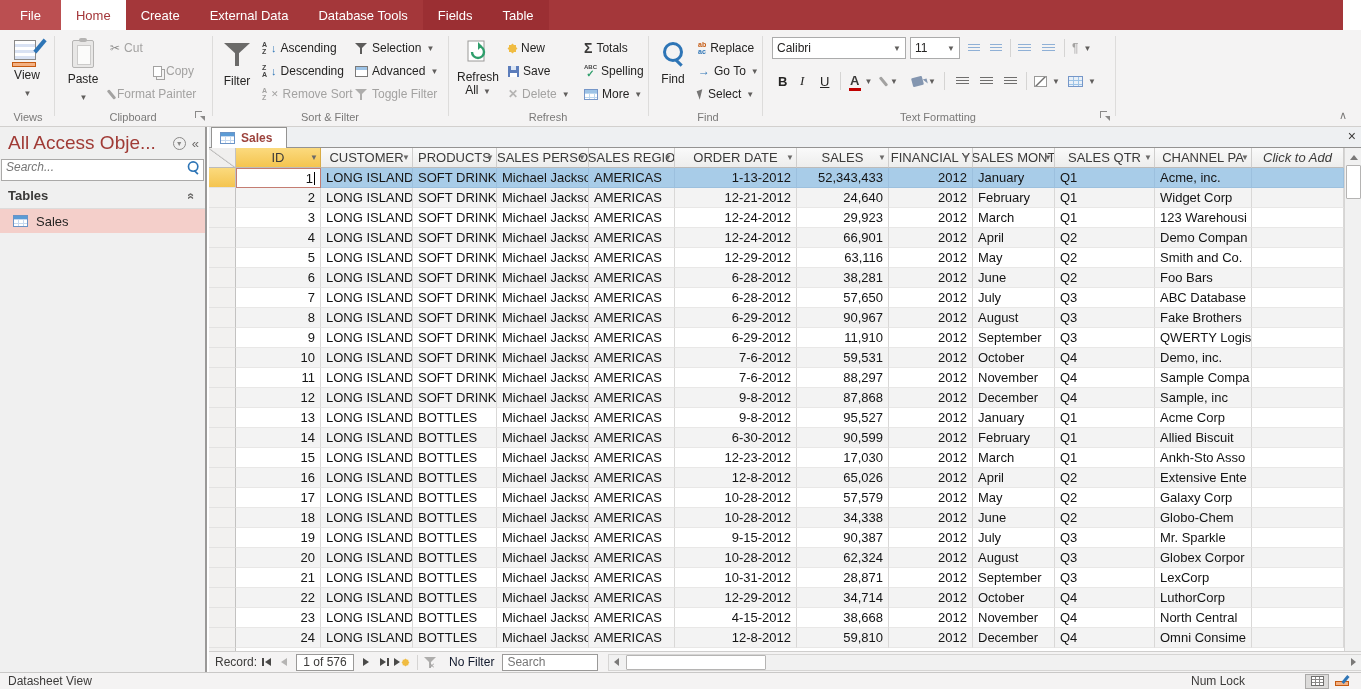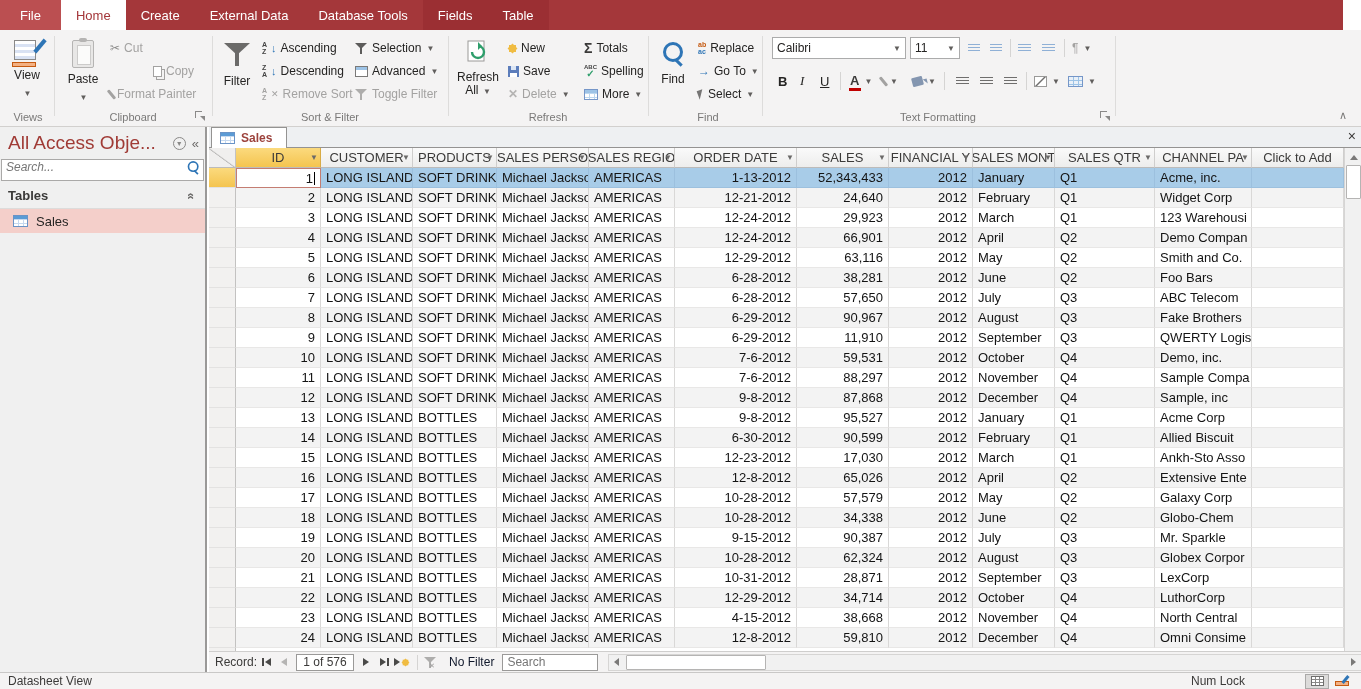--- a/index.html
+++ b/index.html
@@ -105,21 +105,21 @@
   .doc { position:absolute; top:127px; left:209px; right:0; bottom:17px; background:#fff; }
   .tabstrip { position:absolute; top:0; left:0; right:0; height:21px; background:#eef0f2; border-bottom:1px solid #949392; }
   .doctab { position:absolute; left:2px; top:0; height:21px; display:flex; align-items:center; gap:6px; padding:0 14px 0 8px; background:#fff; border:1px solid #949392; border-bottom:none; color:#9d433d; font-weight:bold; font-size:12px; }
   .doc-close { position:absolute; top:2px; right:5px; font-size:14px; color:#3b3a39; line-height:14px; }
   .grid { position:absolute; top:21px; left:0; right:17px; bottom:0; overflow:hidden; background:#fff; }
   .hrow { display:flex; height:20px; }
   .corner { width:27px; height:20px; background:#f0efee; border-right:1px solid #c3c2c1; border-bottom:1px solid #bcbbba;
     background-image:linear-gradient(to top right, rgba(0,0,0,0) 46%, #b9b8b7 48%, rgba(0,0,0,0) 52%); }
   .hcell { position:relative; height:20px; border-right:1px solid #cfcecd; border-bottom:1px solid #bcbbba; background:linear-gradient(#fafafa,#ededec); display:flex; align-items:center; justify-content:center; font-size:13px; color:#3b3a39; overflow:hidden; white-space:nowrap; }
   .hcell.hsel { background:linear-gradient(#fbda7e,#f4c44f); border-right-color:#d8ab45; }
-  .hcell.hadd { color:#3b3a39; }
+  .hcell.hadd { font-style:italic; color:#3b3a39; }
   .harrow { position:absolute; right:2px; top:5px; font-size:8px; color:#6b6a69; }
   .drow { display:flex; height:20px; background:#fff; }
   .drow.alt { background:#f3f3f3; }
   .sel { width:27px; flex:none; background:#f2f1f0; border-right:1px solid #c3c2c1; border-bottom:1px solid #e3e2e1; }
   .selcur { background:linear-gradient(#fbda7e,#f4c44f); }
   .cell { flex:none; height:20px; border-right:1px solid #d9d8d7; border-bottom:1px solid #e8e7e6; font-size:13px; color:#141414; padding:0 5px; display:flex; align-items:center; overflow:hidden; white-space:nowrap; }
   .cell.ar { justify-content:flex-end; }
   .selrow .cell { background:#a8cce8; border-bottom-color:#9cc0de; border-right-color:#9cc0de; }
   .selrow .cell.editcell { background:#fff; border:1px solid #c47d72; }
   .caret { width:1px; height:13px; background:#000; margin-left:1px; }
@@ -575,21 +575,21 @@
           <div class="cell ar" style="width: 85px;">7</div>
           <div class="cell" style="width: 92px;">LONG ISLANDS</div>
           <div class="cell" style="width: 84px;">SOFT DRINKS</div>
           <div class="cell" style="width: 92px;">Michael Jackso</div>
           <div class="cell" style="width: 86px;">AMERICAS</div>
           <div class="cell ar" style="width: 122px;">6-28-2012</div>
           <div class="cell ar" style="width: 92px;">57,650</div>
           <div class="cell ar" style="width: 84px;">2012</div>
           <div class="cell" style="width: 82px;">July</div>
           <div class="cell" style="width: 100px;">Q3</div>
-          <div class="cell" style="width: 97px;">ABC Telecom</div>
+          <div class="cell" style="width: 97px;">ABC Database</div>
           <div class="cell" style="width: 92px;"></div>
         </div>
         <div class="drow alt">
           <div class="sel"></div>
           <div class="cell ar" style="width: 85px;">8</div>
           <div class="cell" style="width: 92px;">LONG ISLANDS</div>
           <div class="cell" style="width: 84px;">SOFT DRINKS</div>
           <div class="cell" style="width: 92px;">Michael Jackso</div>
           <div class="cell" style="width: 86px;">AMERICAS</div>
           <div class="cell ar" style="width: 122px;">6-29-2012</div>

